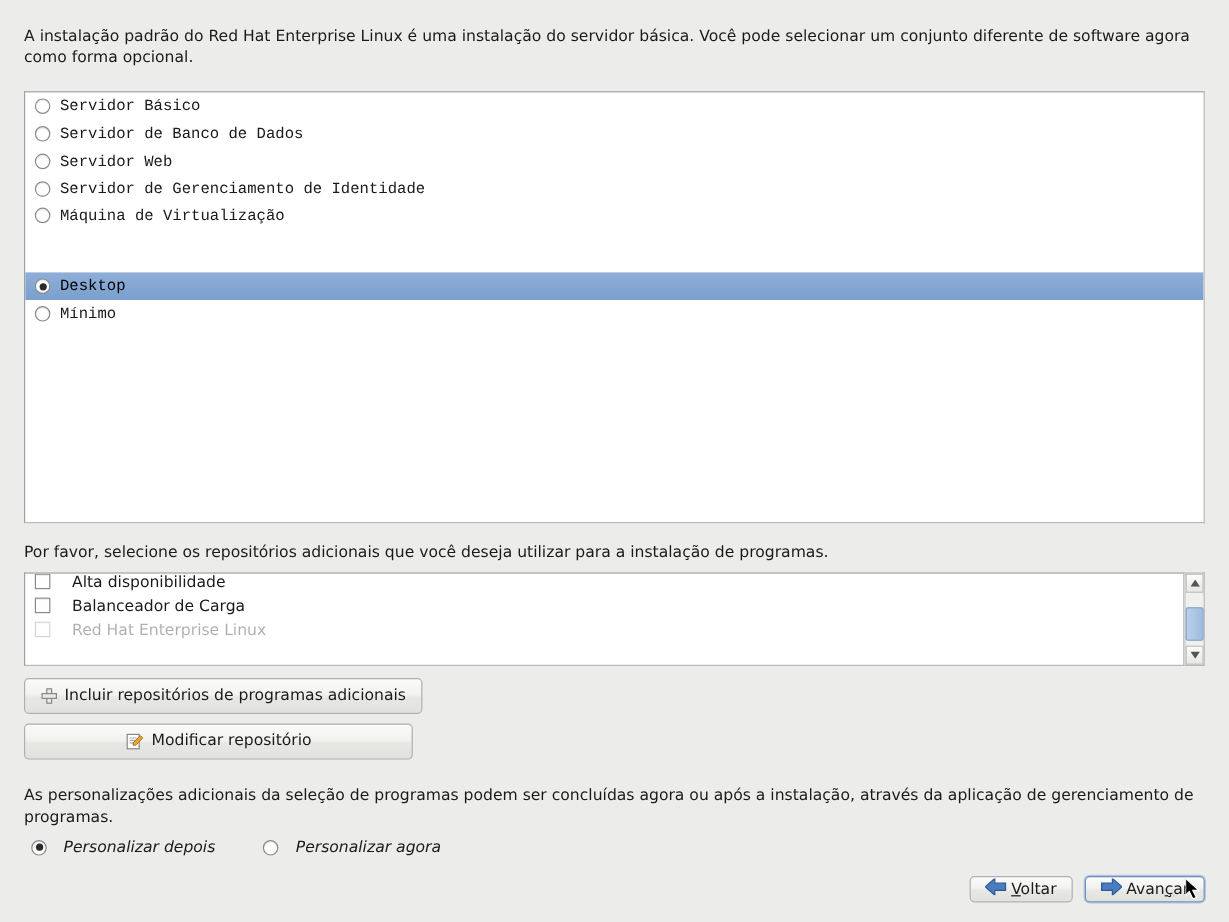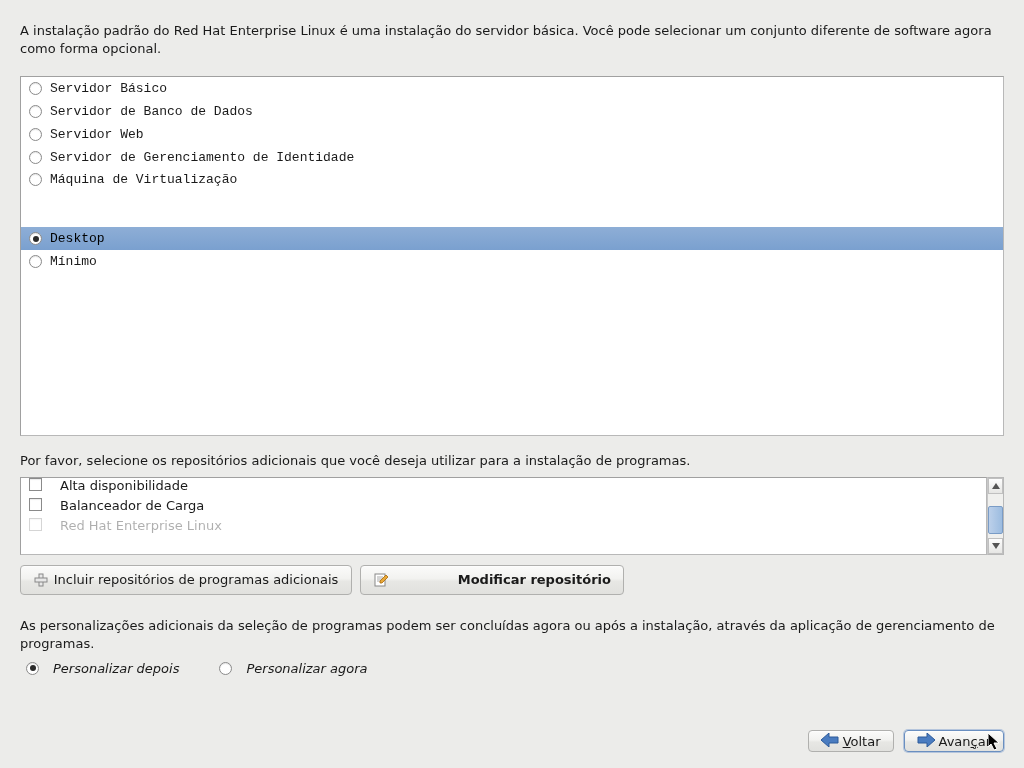--- a/index.html
+++ b/index.html
@@ -116,39 +116,40 @@
     left: 0; right: 0;
     top: 12px; height: 28px;
     background: linear-gradient(to right, #bcd0ea, #9cbce0);
     border: 1px solid #7a9cc6;
     border-radius: 2px;
   }
   .btnrow {
     display: flex;
     gap: 8px;
     margin-top: 10px;
+    flex-direction: column;
   }
   .btn {
     border: 1px solid #b0b0ae;
     border-radius: 4px;
     background: linear-gradient(to bottom, #fbfbfa 0%, #f2f2f0 45%, #e7e7e4 55%, #e1e1de 100%);
     height: 30px;
     padding: 0 12px;
     display: flex;
     align-items: center;
     justify-content: center;
     gap: 6px;
     cursor: default;
     box-shadow: 0 1px 0 rgba(255,255,255,0.5) inset;
     font-size: 13px;
     color: #1a1a1a;
   }
   .btn .icon { flex-shrink: 0; display: flex; align-items: center; }
   .btn-wide { width: 332px; }
-  .btn-mid { width: 264px; justify-content: space-between; font-weight: bold; }
+  .btn-mid { width: 324px; justify-content: center; }
   .customize-text {
     margin-top: 22px;
     line-height: 1.4;
   }
   .radiorow {
     display: flex;
     gap: 40px;
     margin-top: 8px;
     padding-left: 6px;
     font-style: italic;

